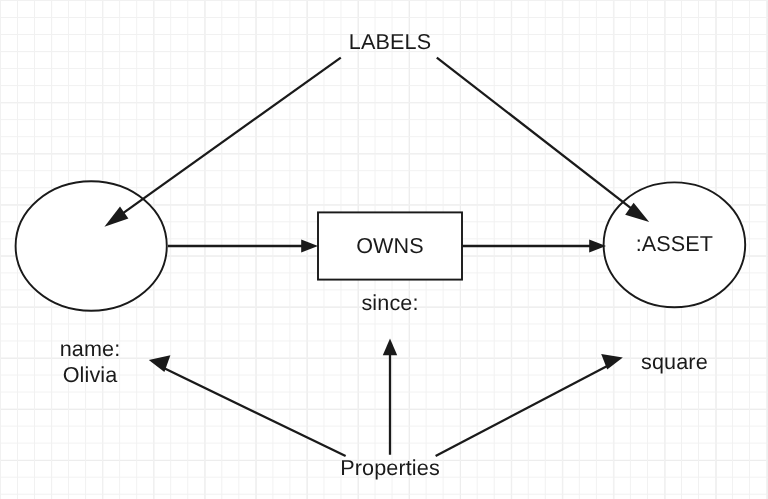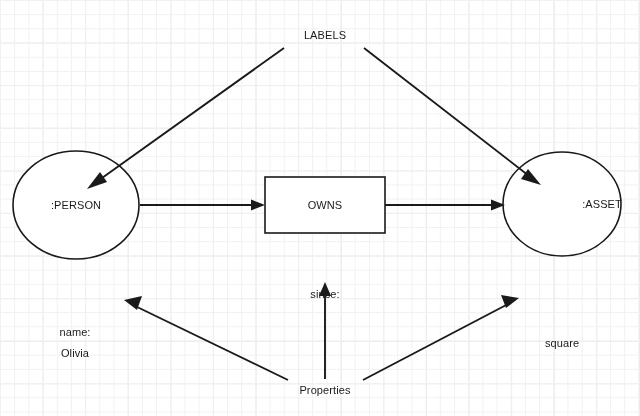--- a/index.html
+++ b/index.html
@@ -44,30 +44,29 @@
     stroke-width: 1.9;
     fill: none;
   }
   .arrow-head {
     fill: #1a1a1a;
     stroke: none;
   }
   .dgm-text {
     position: absolute;
     color: #1a1a1a;
-    font-size: 11px;
+    font-size: 18px;
     line-height: 21px;
     text-align: center;
     white-space: pre;
     transform: translate(-50%, -50%);
     letter-spacing: 0.1px;
   }
   .dgm-text.multiline {
     white-space: normal;
-    margin-top: 41px;
   }
 </style>
 </head>
 <body>
 
 <div id="canvas">
 
   <svg id="diagram-svg" viewBox="0 0 640 416">
 
     <ellipse class="node-shape" cx="76" cy="205" rx="63" ry="54"></ellipse>
@@ -108,25 +107,24 @@
 
     <g>
       <line class="edge-line" x1="363" y1="380" x2="510" y2="303"></line>
       <polygon class="arrow-head" points="519,298 501,295 506,308"></polygon>
     </g>
 
   </svg>
 
   <div class="dgm-text" style="left:325px; top:35px;">LABELS</div>
 
-  <div class="dgm-text" style="left:76px; top:205px;">:PERSON</div>
 
   <div class="dgm-text" style="left:325px; top:205px;text-align:center;">OWNS</div>
 
-  <div class="dgm-text" style="left:562px; top:204px;margin-left:40px;">:ASSET</div>
+  <div class="dgm-text" style="left:562px; top:204px;">:ASSET</div>
 
   <div class="dgm-text multiline" style="left:325px; top:253px; width:120px;">
     <div>since:</div>
   </div>
 
   <div class="dgm-text multiline" style="left:75px; top:302px; width:120px;text-align:center;">
     <div>name:</div>
     <div>Olivia</div>
   </div>
 

